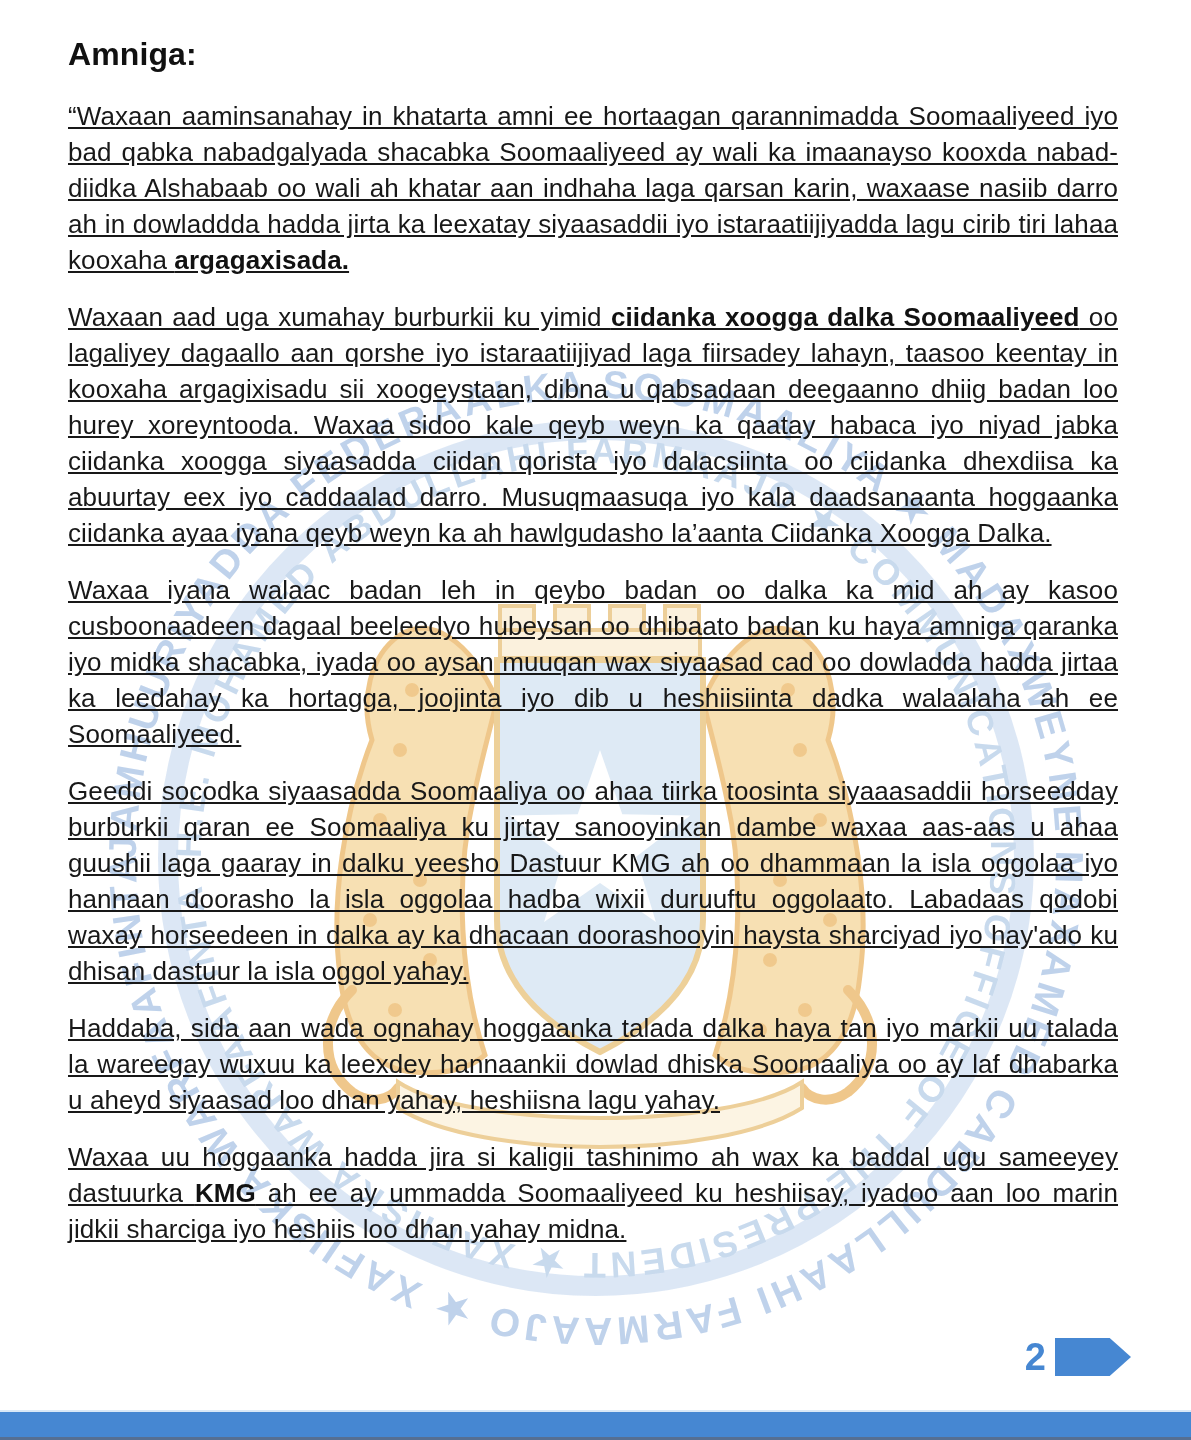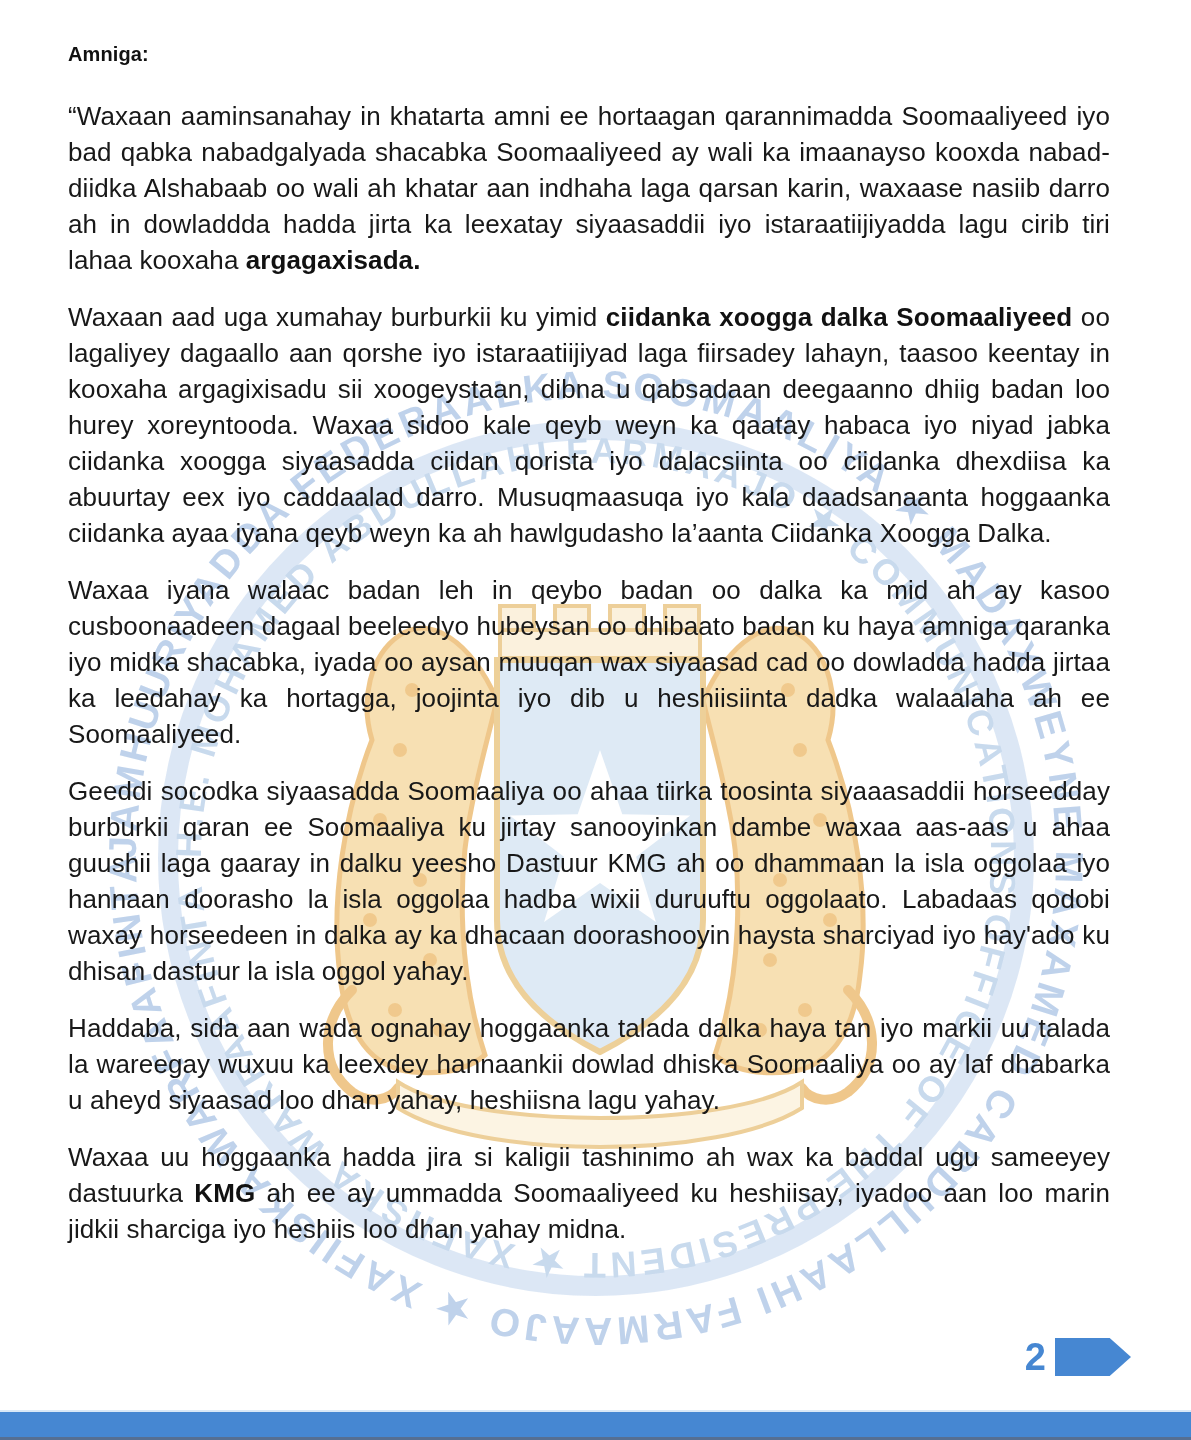--- a/index.html
+++ b/index.html
@@ -24,28 +24,28 @@
     width: 1056px;
     top: 36px;
     z-index: 1;
     color: #181818;
     font-size: 26px;
     line-height: 36px;
     text-align: justify;
     letter-spacing: 0.1px;
   }
   .content h2 {
-    font-size: 20px;
+    font-size: 32px;
     font-weight: 700;
     margin: 34px 0 26px 0;
     text-align: left;
     color: #111111;
   }
   .content h2.first { margin-top: 0; }
-  .content p { margin: 0 14px 21px 0; }
+  .content p { margin: 0 6px 21px 0; text-decoration: underline; }
   .content p strong { font-weight: 700; color: #111111; }
   .page-footer {
     position: absolute;
     top: 1336px;
     right: 60px;
     height: 42px;
     display: flex;
     align-items: center;
     gap: 9px;
     z-index: 2;

